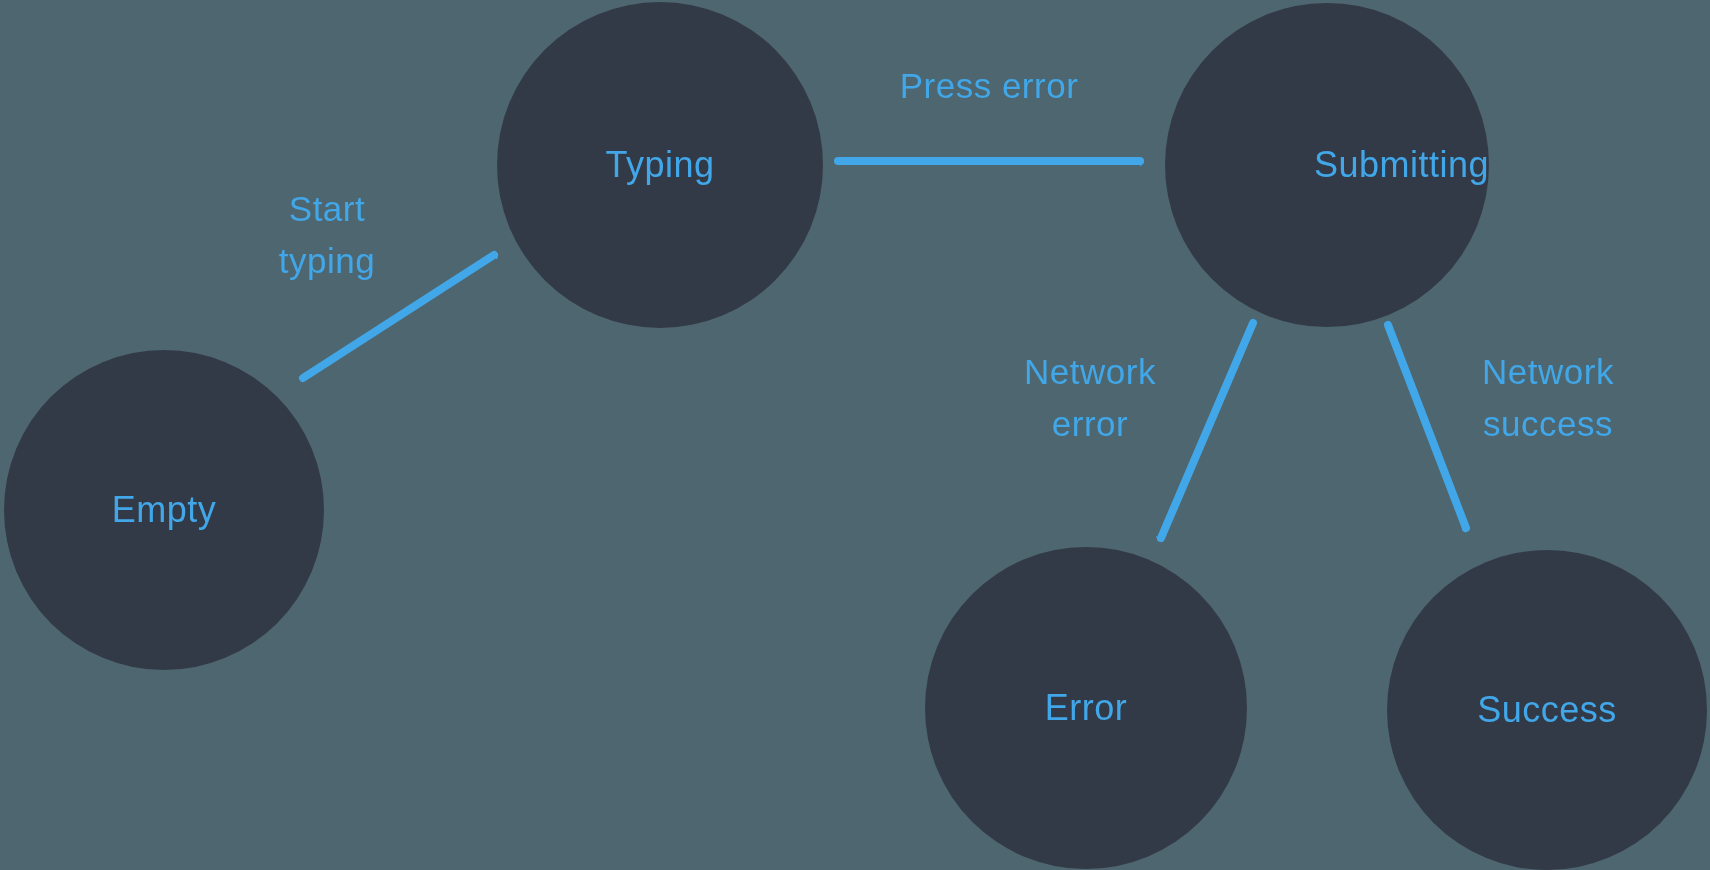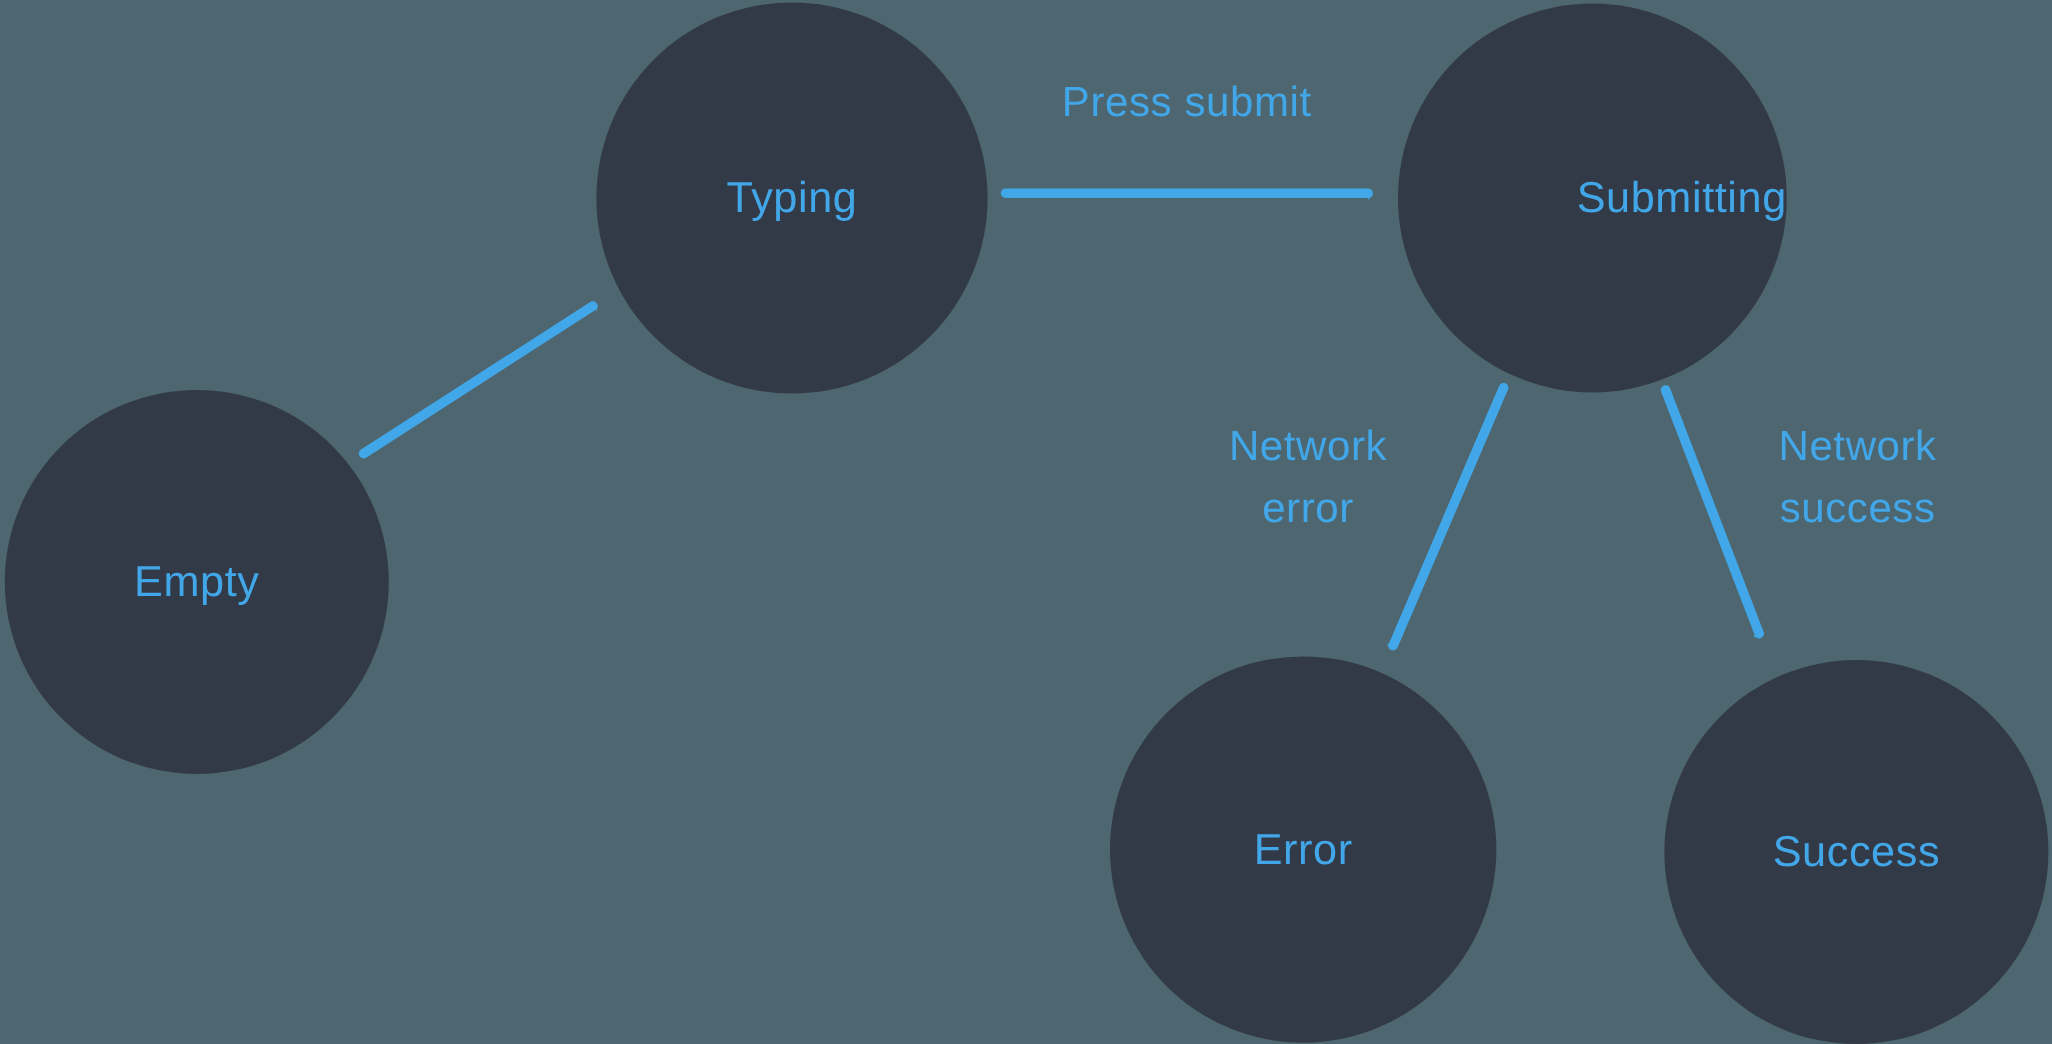--- a/index.html
+++ b/index.html
@@ -21,21 +21,21 @@
   }
   .state-label{
     color:var(--accent);font-size:36px;letter-spacing:0.5px;font-weight:400;
     white-space:nowrap;
   }
   .tlabel{
     position:absolute;transform:translate(-50%,-50%);
     color:var(--accent);font-size:35px;letter-spacing:0.5px;font-weight:400;
     line-height:52px;text-align:center;white-space:pre-line;
   }
-  #state-empty{left:4px;top:325px;width:320px;height:320px;}
+  #state-empty{left:4px;top:350px;width:320px;height:320px;}
   #state-typing{left:497px;top:2px;width:326px;height:326px;}
   #state-submitting{left:1165px;top:3px;width:324px;height:324px;justify-content:flex-end;}
   #state-error{left:925px;top:547px;width:322px;height:322px;}
   #state-success{left:1387px;top:550px;width:320px;height:320px;}
   #tlabel-start-typing{left:327px;top:235px;}
   #tlabel-press-submit{left:989px;top:86px;}
   #tlabel-network-error{left:1090px;top:398px;}
   #tlabel-network-success{left:1548px;top:398px;}
 </style>
 </head>
@@ -68,22 +68,24 @@
   </div>
 
   <div class="state" id="state-error">
     <span class="state-label">Error</span>
   </div>
 
   <div class="state" id="state-success">
     <span class="state-label">Success</span>
   </div>
 
+  <div class="tlabel" id="tlabel-start-typing">Start
+typing</div>
 
-  <div class="tlabel" id="tlabel-press-submit">Press submit</div>
+  <div class="tlabel" id="tlabel-press-submit">Press error</div>
 
   <div class="tlabel" id="tlabel-network-error">Network
 error</div>
 
   <div class="tlabel" id="tlabel-network-success">Network
 success</div>
 
 </div>
 
 </body></html>

